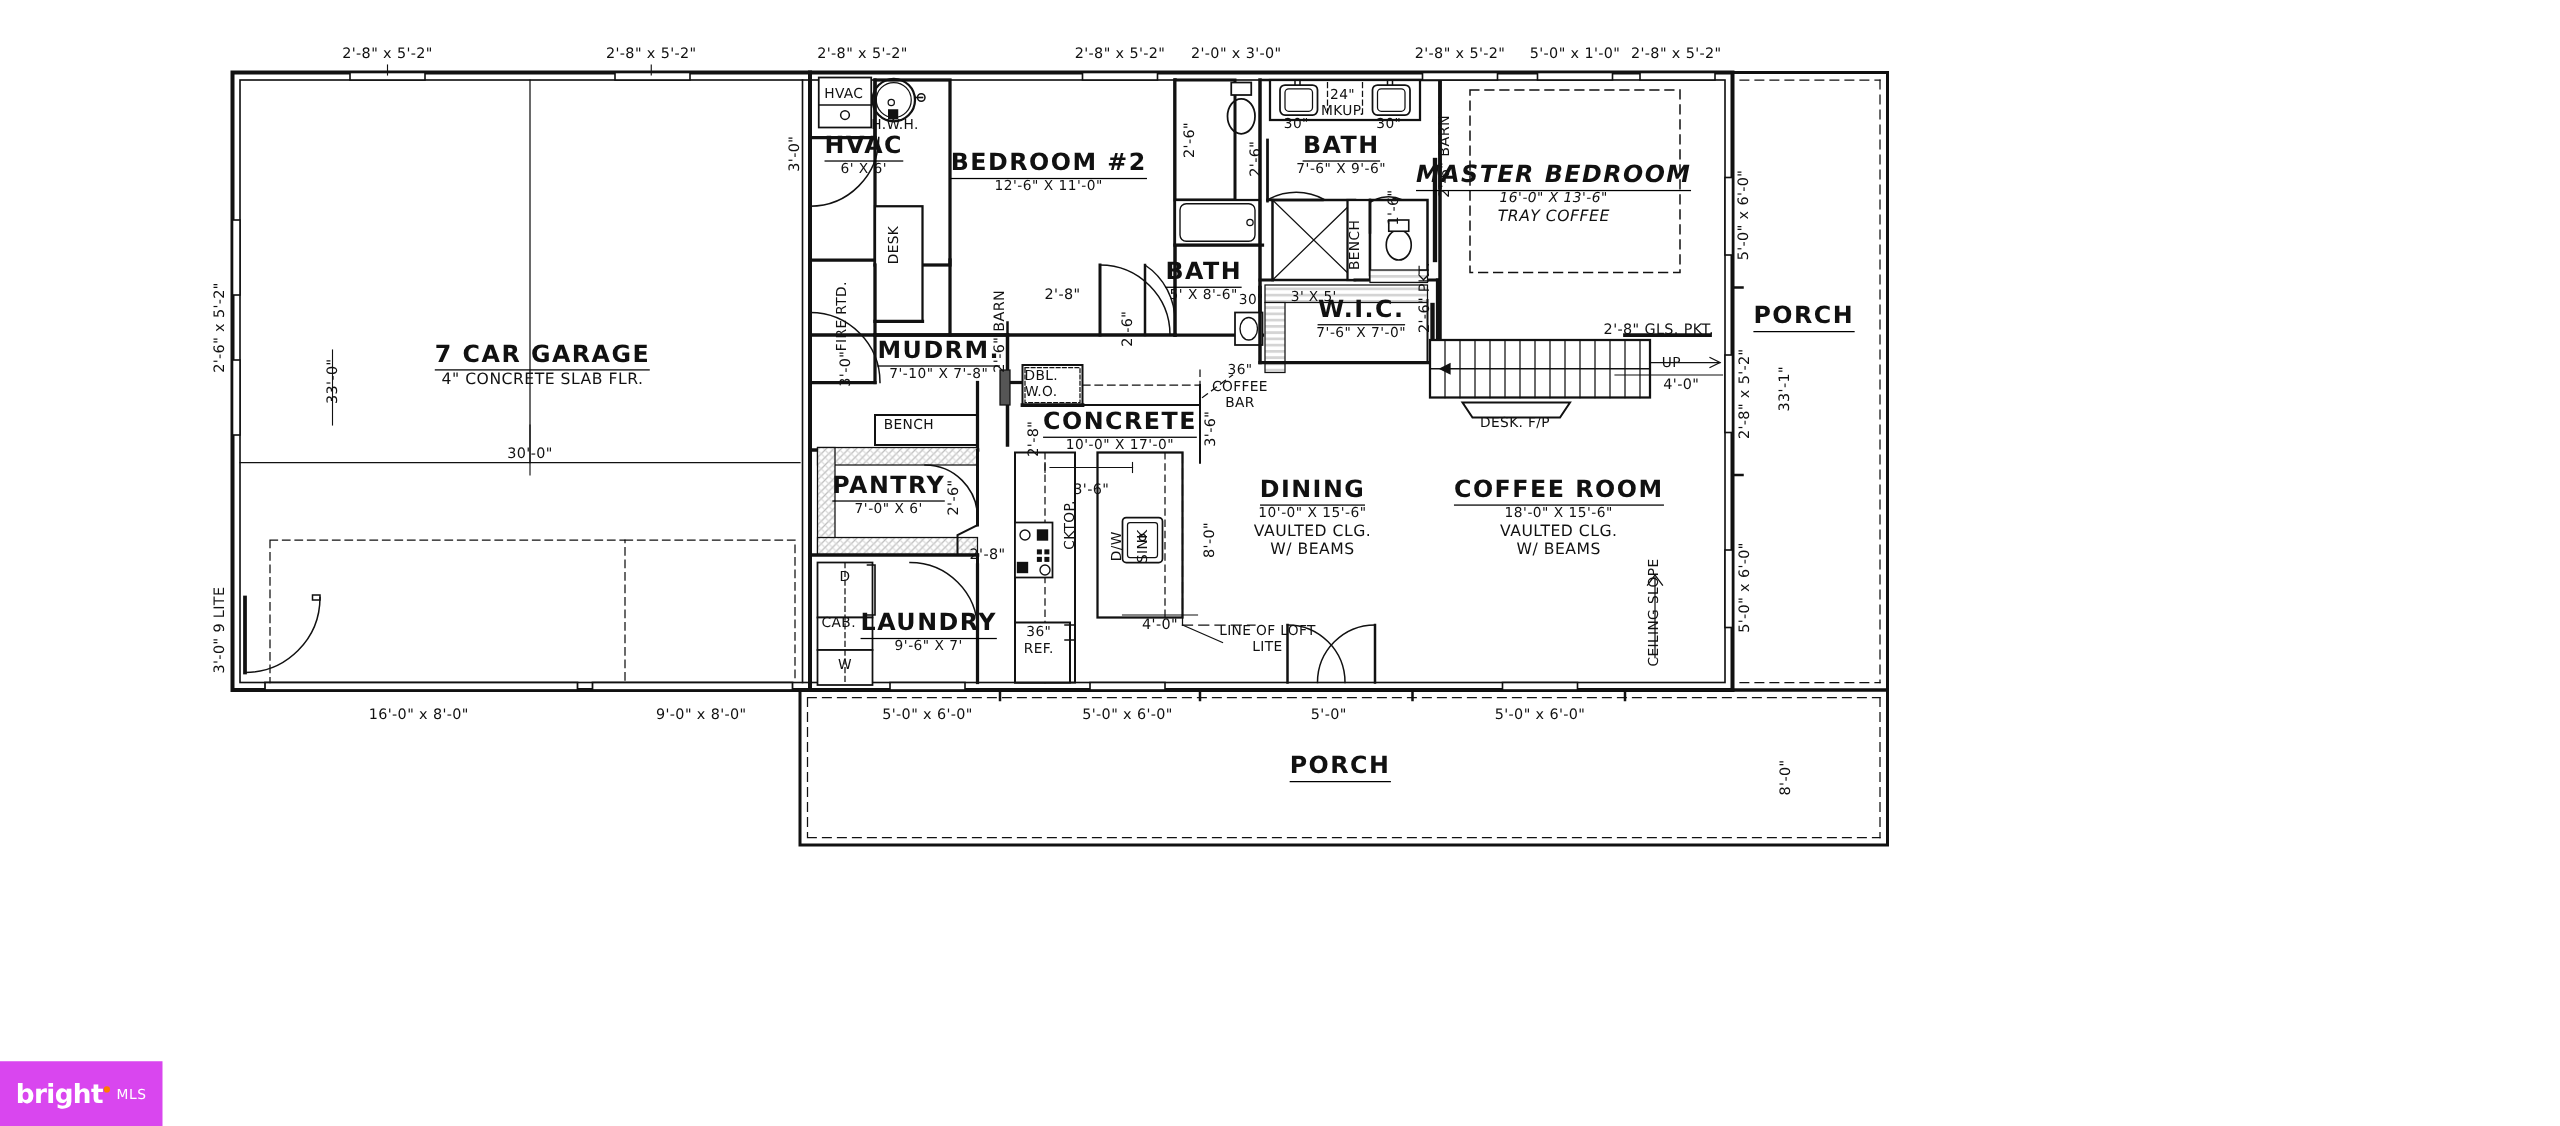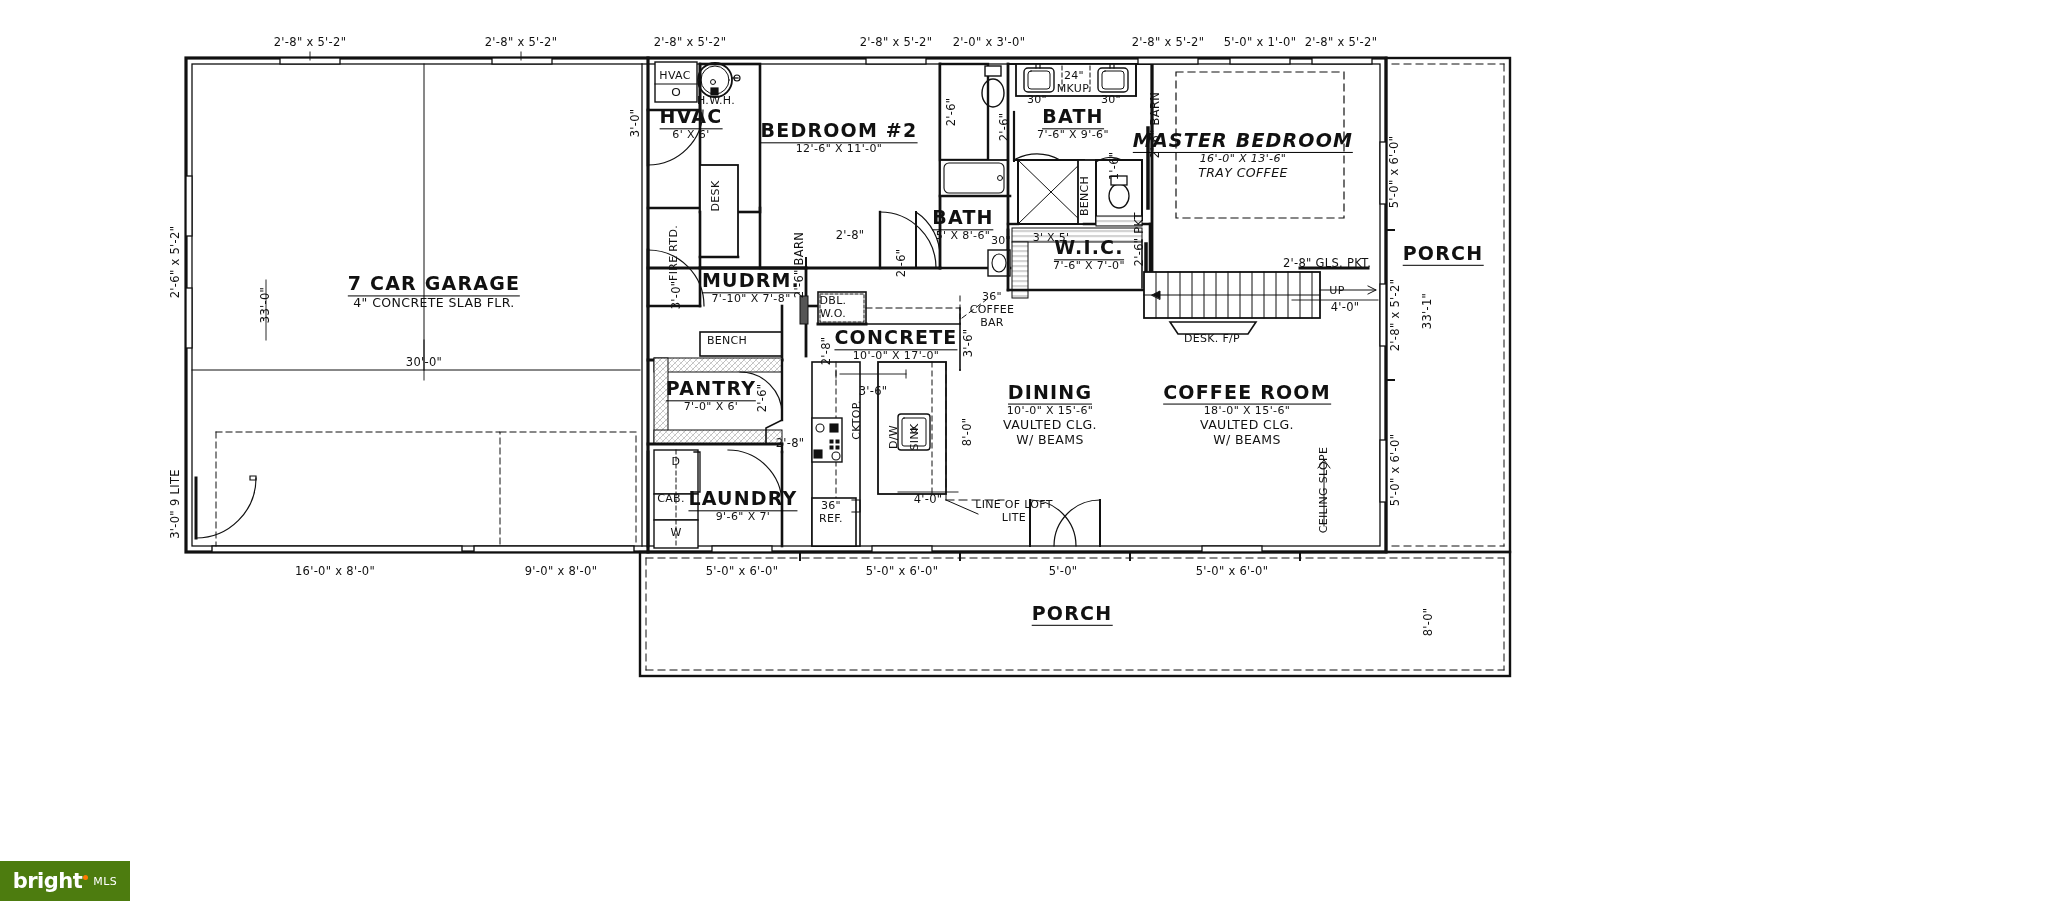--- a/index.html
+++ b/index.html
@@ -8,22 +8,22 @@
   #plan{position:absolute;left:0;top:0;width:2048px;height:901px;}
   .lbl{position:absolute;text-align:center;white-space:nowrap;
        letter-spacing:.5px;line-height:1.18;transform:translate(-50%,-50%);}
   .rm-name{font-size:19px;font-weight:600;border-bottom:1.6px solid #000;
            padding-bottom:1px;display:inline-block;letter-spacing:1.2px;}
   .rm-dim{font-size:11px;letter-spacing:.4px;}
   .rm-sub{font-size:12.5px;letter-spacing:.4px;}
   .tiny{font-size:11px;letter-spacing:.3px;}
   .dimtxt{font-size:11.5px;letter-spacing:.3px;}
   .vert{writing-mode:vertical-rl;transform:translate(-50%,-50%) rotate(180deg);}
-  #watermark{position:absolute;left:0;bottom:0;width:130px;height:40px;
-     background:#4d7c0f;display:flex;align-items:center;justify-content:center;}
+  #watermark{position:absolute;left:0;bottom:0;width:130px;height:52px;
+     background:#d946ef;display:flex;align-items:center;justify-content:center;}
   #watermark .wm1{color:#fff;font-size:21px;font-weight:600;letter-spacing:-.5px;}
   #watermark .wm2{color:#fff;font-size:11px;margin-left:4px;letter-spacing:.5px;}
   #watermark .dot{width:5px;height:5px;background:#ff7a00;border-radius:50%;
      display:inline-block;margin:0 1px 7px 1px;}
 </style>
 </head>
 <body>
 
 <svg id="plan" viewBox="0 0 2048 901" xmlns="http://www.w3.org/2000/svg">
   <defs>

